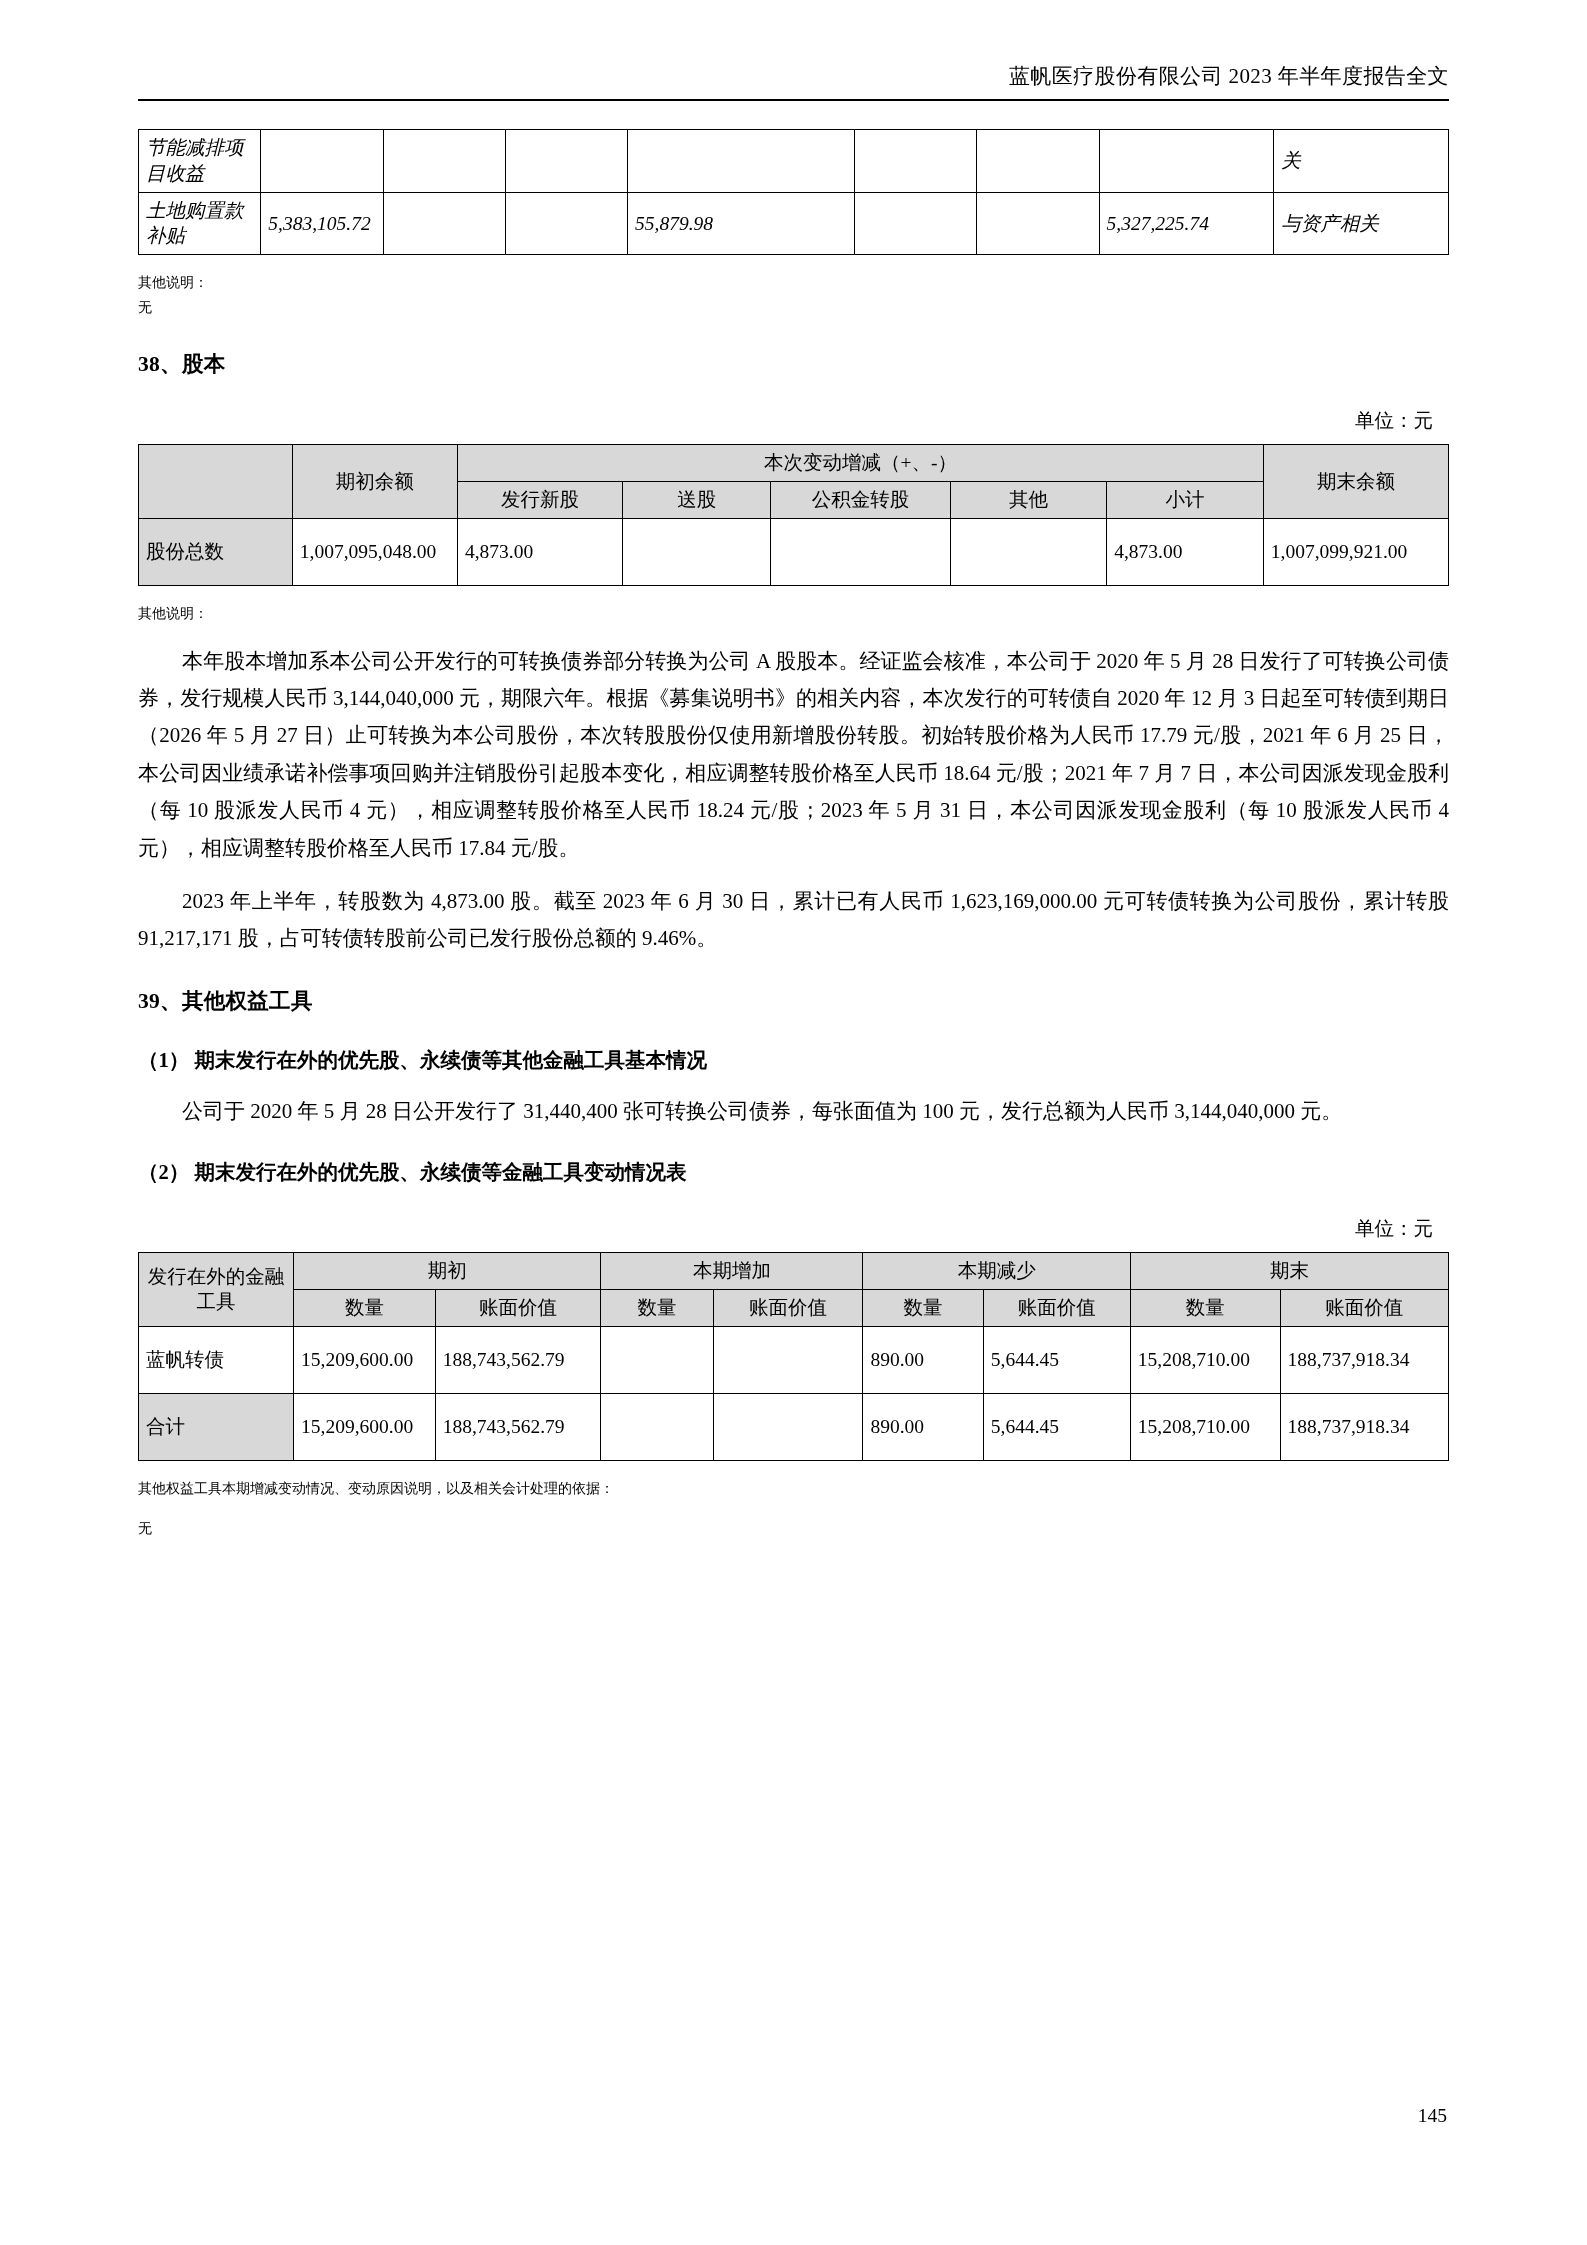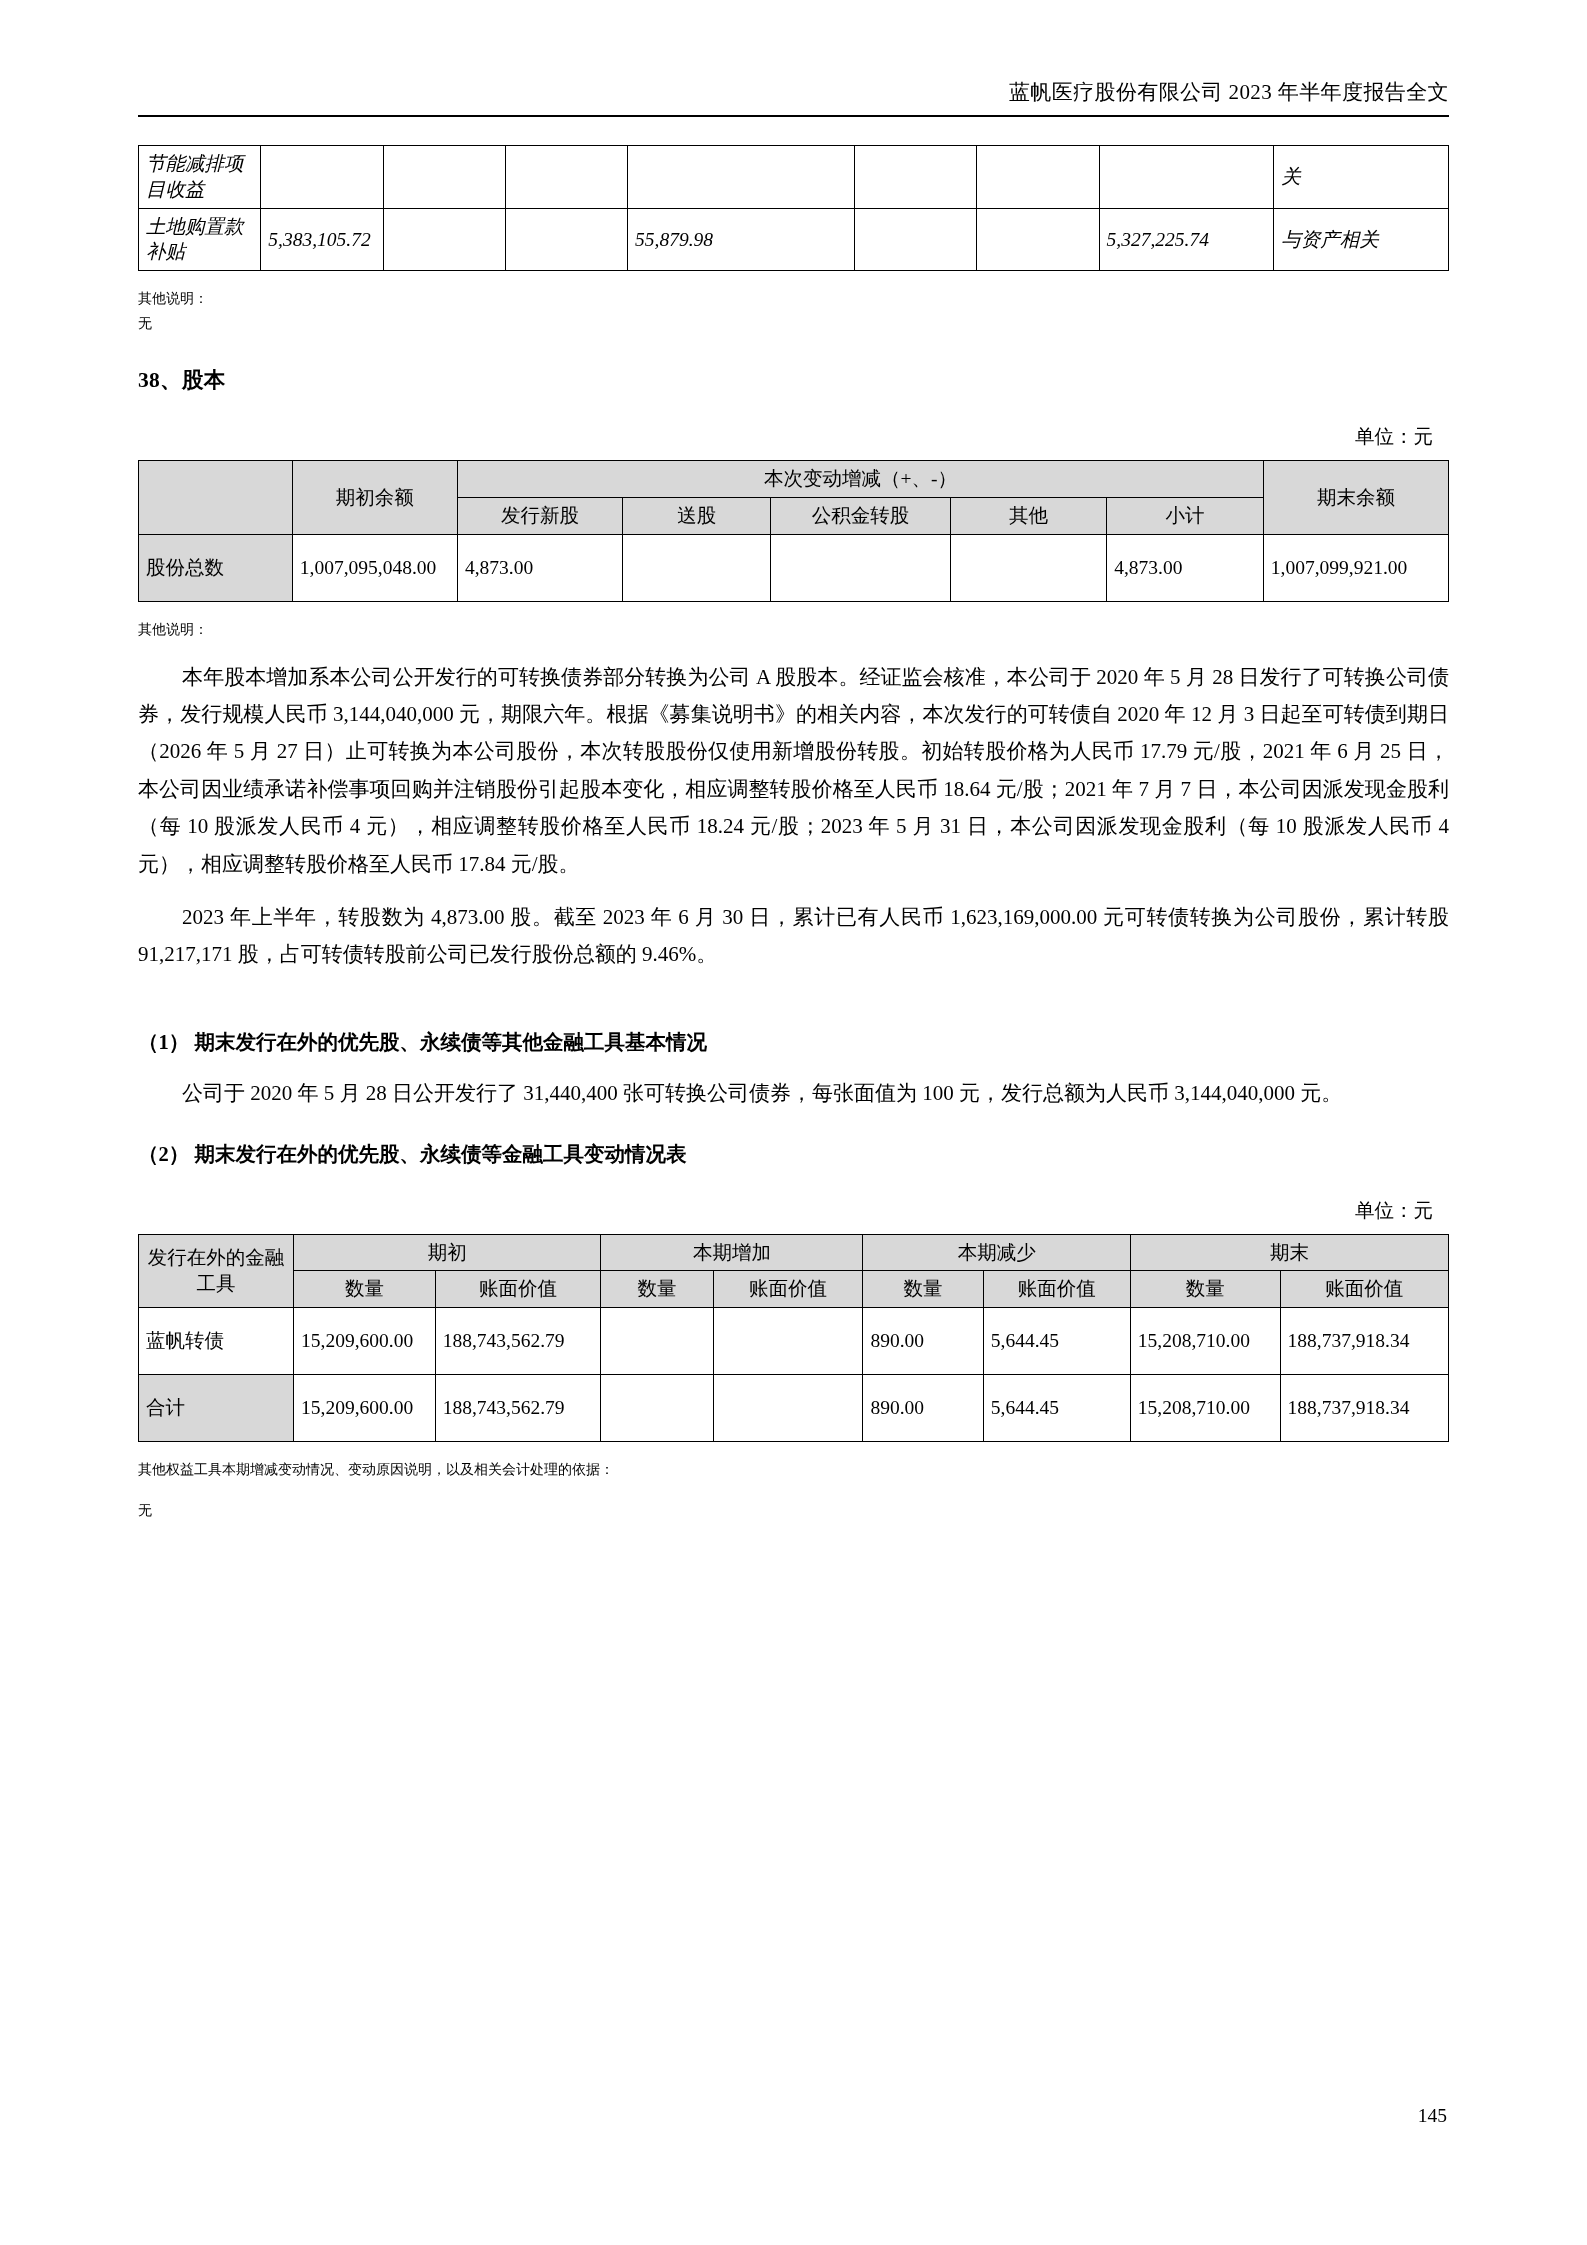--- a/index.html
+++ b/index.html
@@ -15,21 +15,21 @@
     position: relative;
     width: 1587px;
     height: 2245px;
     margin: 0 auto;
     background: #ffffff;
     box-sizing: border-box;
     padding: 0 138px;
   }
   
   .page-header {
-    padding-top: 80px;
+    padding-top: 64px;
     text-align: right;
     font-size: 21px;
     line-height: 1.2;
     letter-spacing: 0.4px;
   }
   .header-rule {
     margin-top: 10px;
     border-bottom: 2.4px solid #000;
     width: 100%;
   }
@@ -203,20 +203,21 @@
   <div class="gap-sm"></div>
   <p class="plain-line">其他说明：</p>
 
   <div class="gap-sm"></div>
   <p class="para indent">本年股本增加系本公司公开发行的可转换债券部分转换为公司 A 股股本。经证监会核准，本公司于 2020 年 5 月 28 日发行了可转换公司债券，发行规模人民币 3,144,040,000 元，期限六年。根据《募集说明书》的相关内容，本次发行的可转债自 2020 年 12 月 3 日起至可转债到期日（2026 年 5 月 27 日）止可转换为本公司股份，本次转股股份仅使用新增股份转股。初始转股价格为人民币 17.79 元/股，2021 年 6 月 25 日，本公司因业绩承诺补偿事项回购并注销股份引起股本变化，相应调整转股价格至人民币 18.64 元/股；2021 年 7 月 7 日，本公司因派发现金股利（每 10 股派发人民币 4 元），相应调整转股价格至人民币 18.24 元/股；2023 年 5 月 31 日，本公司因派发现金股利（每 10 股派发人民币 4 元），相应调整转股价格至人民币 17.84 元/股。</p>
 
   <div class="gap-sm"></div>
   <p class="para indent">2023 年上半年，转股数为 4,873.00 股。截至 2023 年 6 月 30 日，累计已有人民币 1,623,169,000.00 元可转债转换为公司股份，累计转股 91,217,171 股，占可转债转股前公司已发行股份总额的 9.46%。</p>
 
   <div class="gap-md"></div>
+  <h2 class="sec-head">39、其他权益工具</h2>
 
   <div class="gap-md"></div>
   <h3 class="sub-head">（1） 期末发行在外的优先股、永续债等其他金融工具基本情况</h3>
 
   <div class="gap-sm"></div>
   <p class="para indent">公司于 2020 年 5 月 28 日公开发行了 31,440,400 张可转换公司债券，每张面值为 100 元，发行总额为人民币 3,144,040,000 元。</p>
 
   <div class="gap-md"></div>
   <h3 class="sub-head">（2） 期末发行在外的优先股、永续债等金融工具变动情况表</h3>
 

